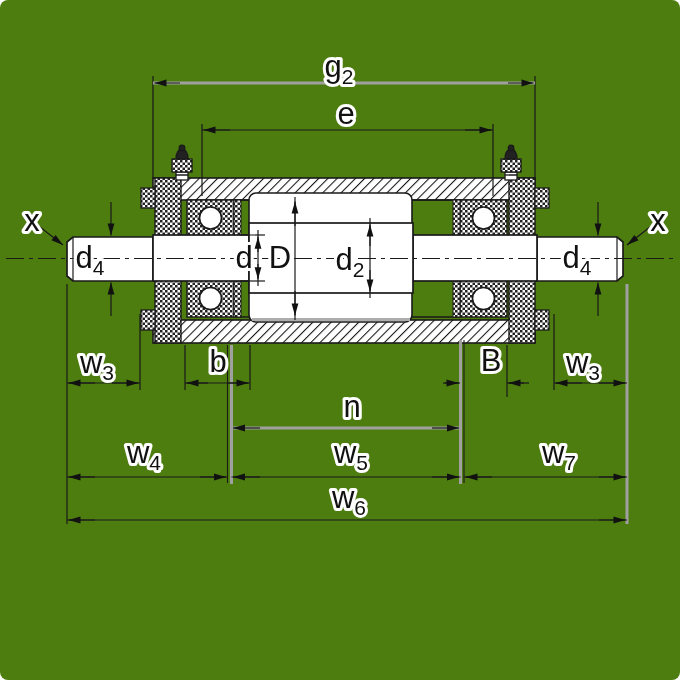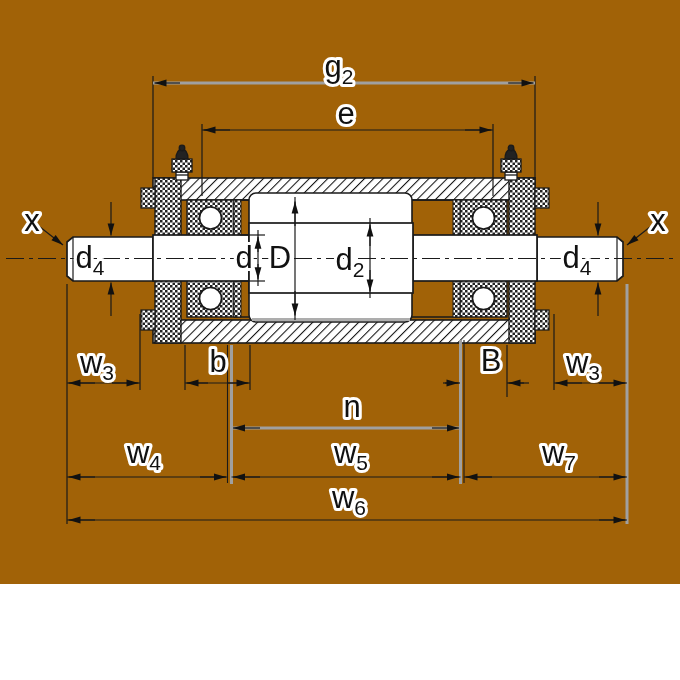--- a/index.html
+++ b/index.html
@@ -1,17 +1,17 @@
 <!DOCTYPE html>
 <html><head>
 <meta charset="utf-8">
 <style>
   html,body{margin:0;padding:0;background:#fff;}
-  .stage{position:relative;width:680px;height:584px;background:#a16207;overflow:hidden;
-         font-family:"Liberation Sans", sans-serif;}
+  .stage{position:relative;width:680px;height:680px;background:#4d7c0f;overflow:hidden;
+         font-family:"Liberation Sans", sans-serif;border-radius:8px;}
   svg{display:block}
   .lbl{font-family:"Liberation Sans", sans-serif;font-size:31px;fill:#111;
        paint-order:stroke;stroke:#fff;stroke-width:6px;stroke-linejoin:round;}
   .sub{font-size:21px;}
 </style>
 </head>
 <body>
 
 <div class="stage">
 <svg width="680" height="680" viewBox="0 0 680 680">

